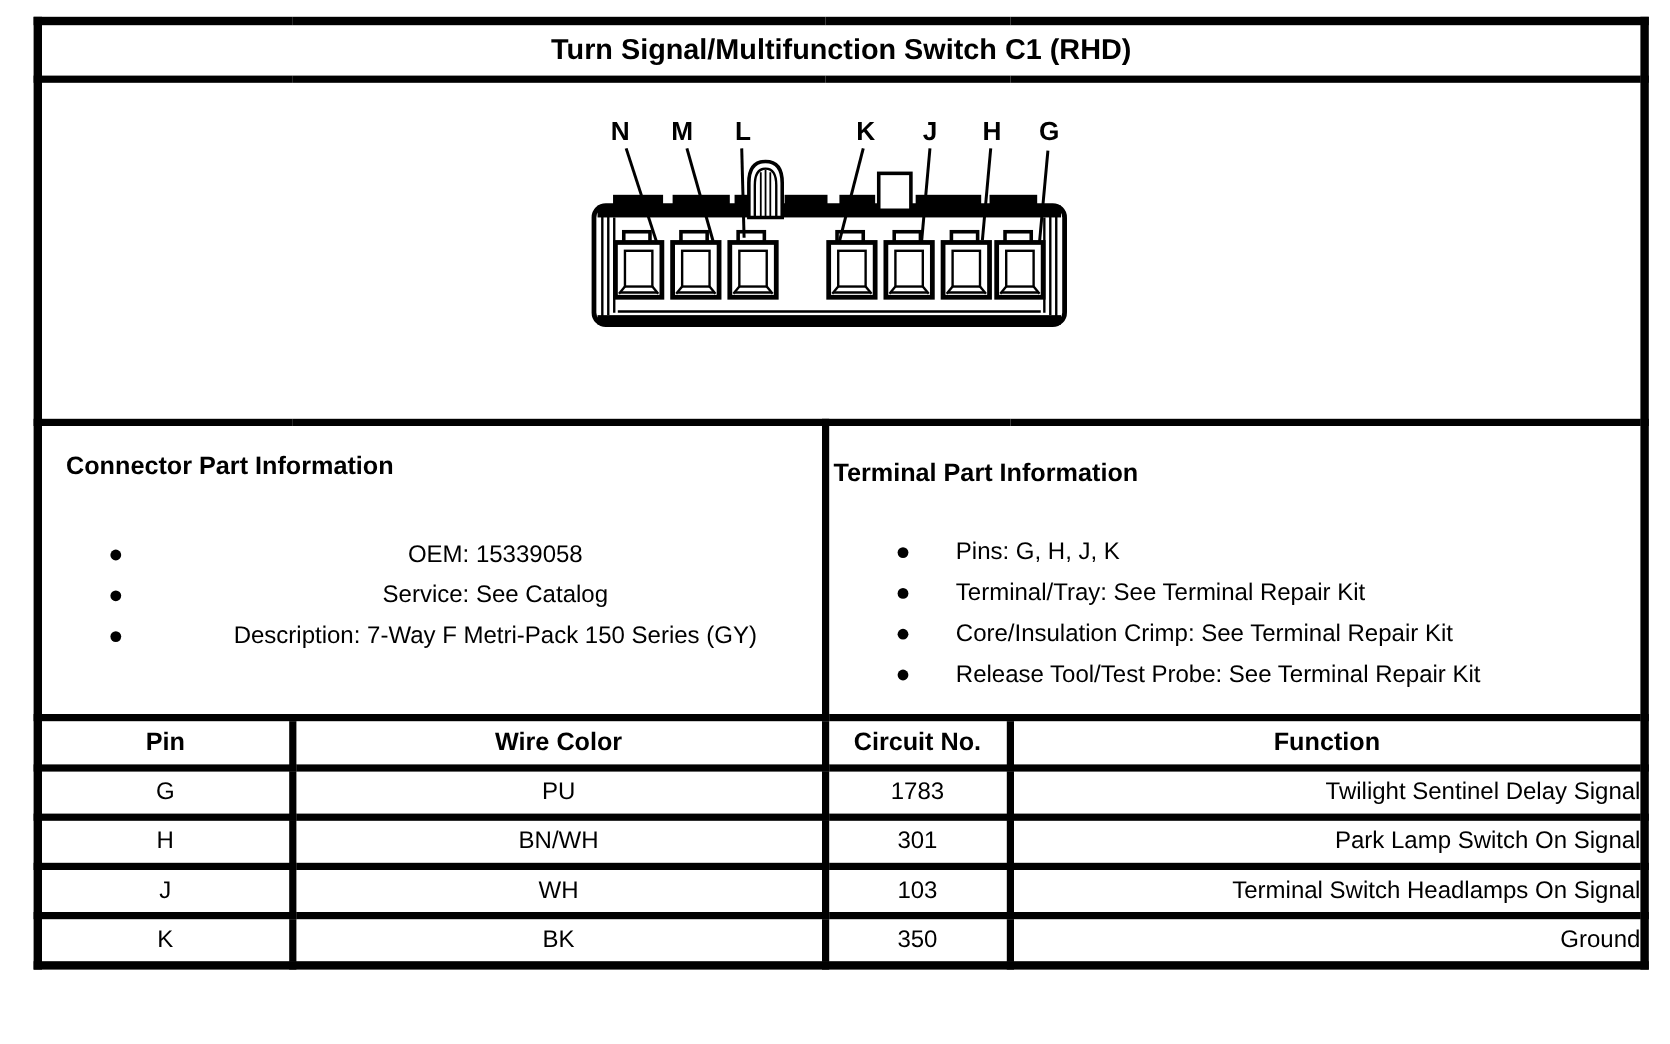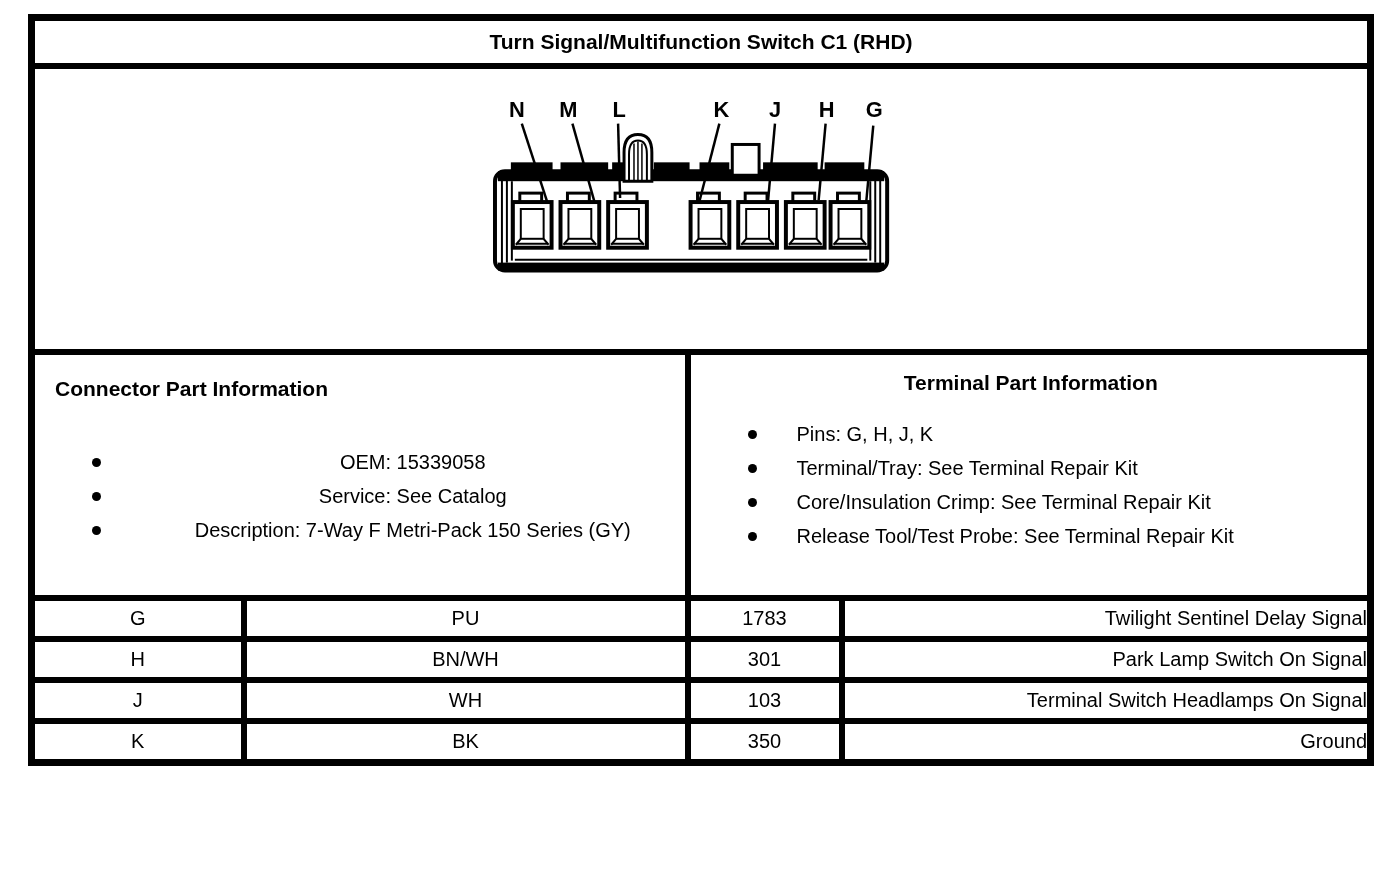--- a/index.html
+++ b/index.html
@@ -10,32 +10,32 @@
   table.sheet {
     position:absolute; left:28px; top:14px;
     width:1339px; border-collapse:collapse; table-layout:fixed;
     background:#fff;
   }
   table.sheet td, table.sheet th { border:6px solid #000; background:#fff; }
   table.sheet { border:7px solid #000; }
 
   .title-cell {
     height:42px; text-align:center; vertical-align:middle;
-    font-size:21px; font-weight:bold; padding:0;
+    font-size:24px; font-weight:bold; padding:0;
   }
   .diagram-cell { height:280px; padding:0; vertical-align:middle; }
   .diagram-cell svg { display:block; margin:0 auto; }
 
   .info-cell { height:240px; vertical-align:top; padding:0; }
   .info-heading { font-size:21px; font-weight:bold; line-height:24px; }
   .info-left .info-heading  { padding:22px 0 0 2px;margin-left:18px; }
-  .info-right .info-heading { padding:16px 0 0 4px;text-align:center; }
+  .info-right .info-heading { padding:28px 0 0 4px; }
   ul.bullets { list-style:none; margin:0; padding:0; }
   .info-left  ul.bullets { margin-top:50px;text-align:center; }
-  .info-right ul.bullets { margin-top:28px; }
+  .info-right ul.bullets { margin-top:42px; }
   ul.bullets li {
     position:relative; padding-left:106px; margin-bottom:12px;
     font-size:20px; line-height:22px; white-space:nowrap;
   }
   ul.bullets li::before {
     content:""; position:absolute; left:57px; top:7px;
     width:9px; height:9px; border-radius:50%; background:#000;
   }
 
   th.col-head {
@@ -211,20 +211,26 @@
         <div class="info-heading">Terminal Part Information</div>
         <ul class="bullets">
           <li>Pins: G, H, J, K</li>
           <li>Terminal/Tray: See Terminal Repair Kit</li>
           <li>Core/Insulation Crimp: See Terminal Repair Kit</li>
           <li>Release Tool/Test Probe: See Terminal Repair Kit</li>
         </ul>
       </td>
     </tr>
 
+    <tr>
+      <th class="col-head">Pin</th>
+      <th class="col-head">Wire Color</th>
+      <th class="col-head">Circuit No.</th>
+      <th class="col-head">Function</th>
+    </tr>
 
     <tr>
       <td class="cell">G</td>
       <td class="cell">PU</td>
       <td class="cell">1783</td>
       <td class="cell fn">Twilight Sentinel Delay Signal</td>
     </tr>
     <tr>
       <td class="cell">H</td>
       <td class="cell">BN/WH</td>

